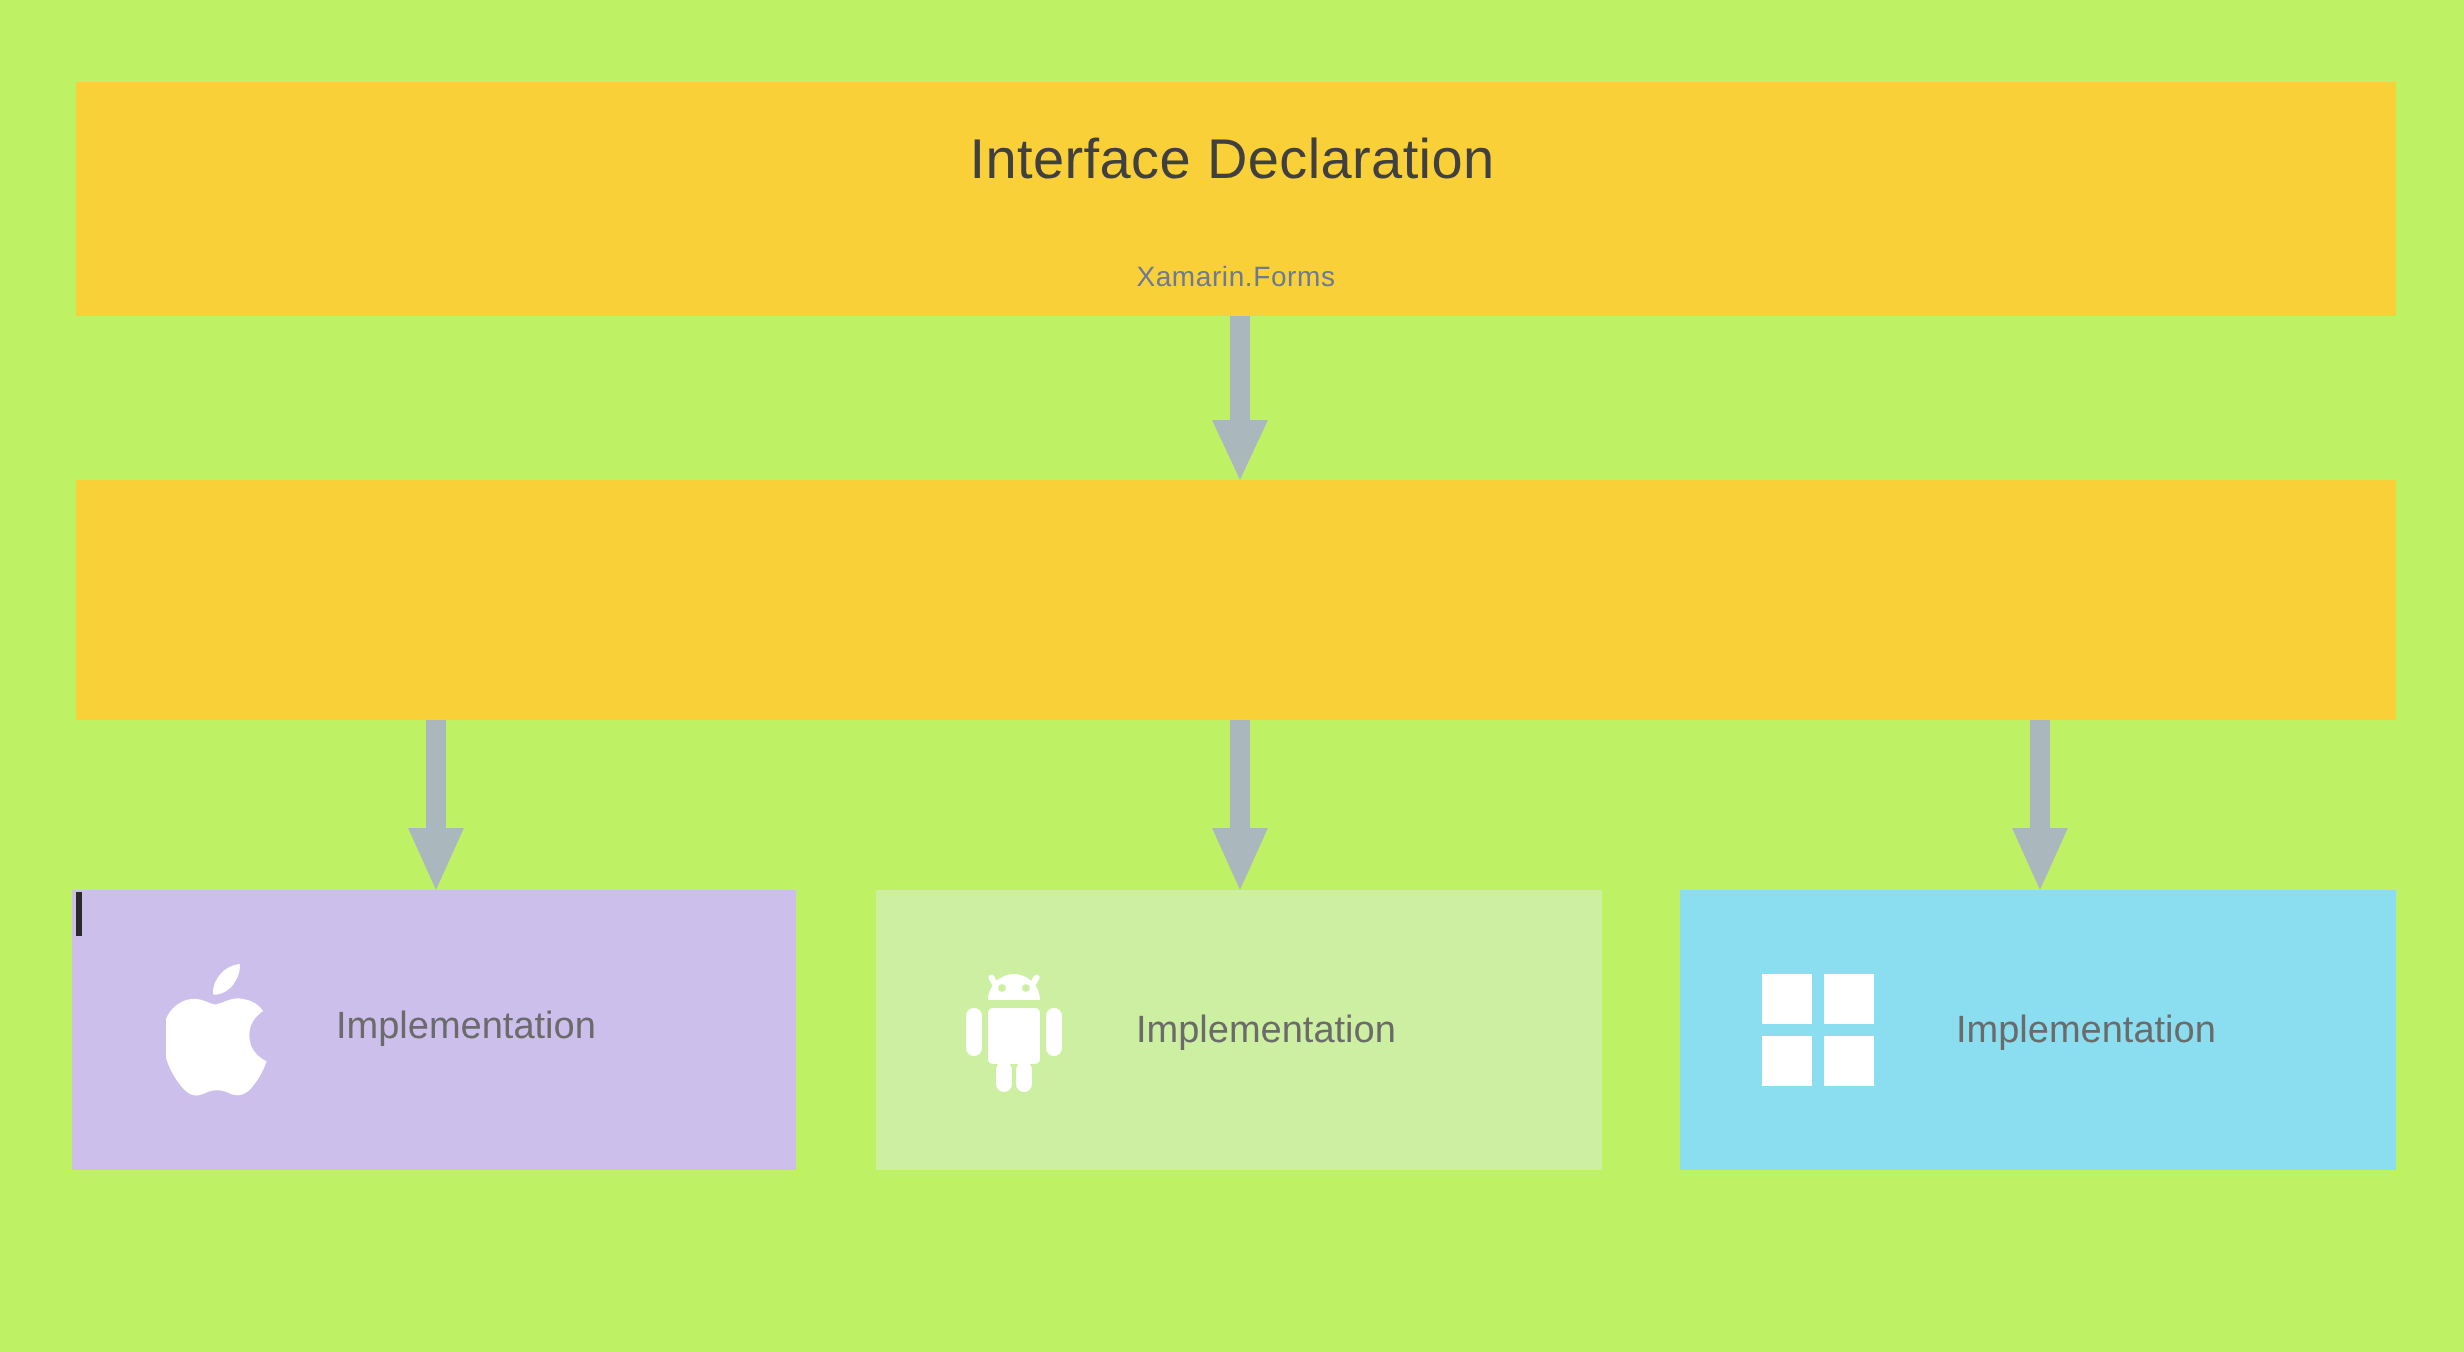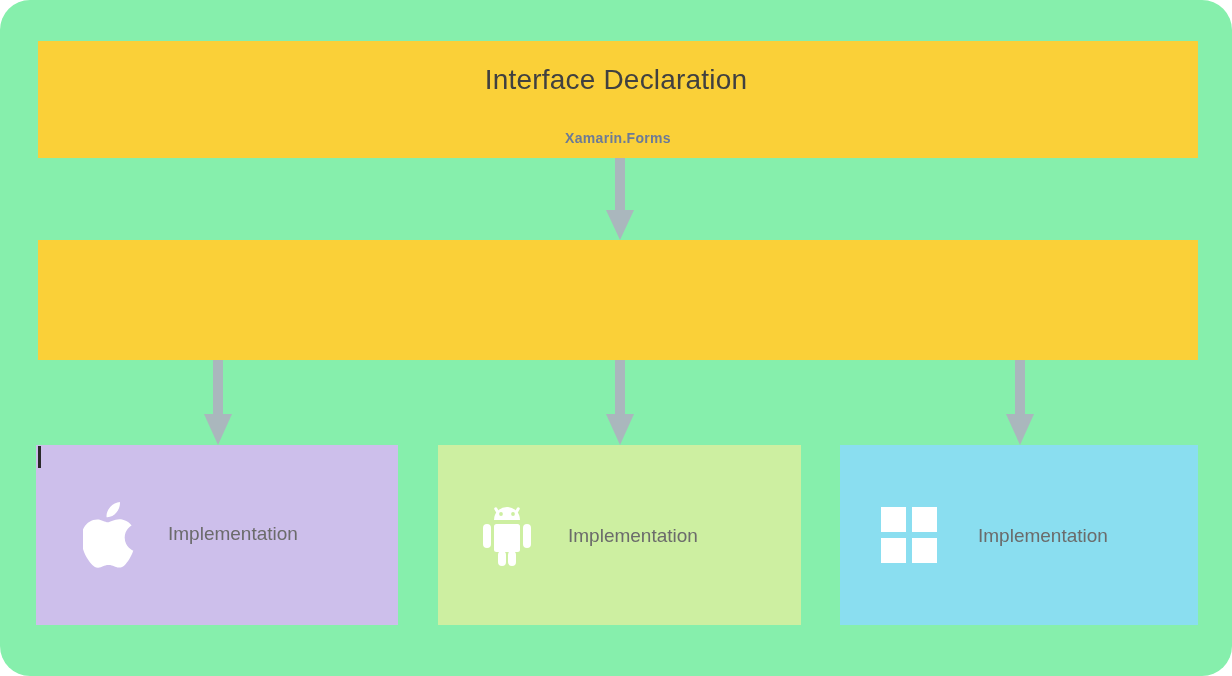--- a/index.html
+++ b/index.html
@@ -11,22 +11,21 @@
   body {
     font-family: "Liberation Sans", sans-serif;
     width: 1232px;
     height: 676px;
     overflow: hidden;
   }
   #stage {
     position: relative;
     width: 1232px;
     height: 676px;
-    background: #86efac;
-    border-radius: 30px;
+    background: #bef264;
   }
 
   
   .box {
     position: absolute;
     box-sizing: border-box;
   }
 
   .box-yellow {
     background: #fad038;
@@ -58,21 +57,21 @@
   }
 
   .subtitle-text {
     position: absolute;
     left: 38px;
     top: 130px;
     width: 1160px;
     text-align: center;
     color: #6c7a96;
     font-size: 14px;
-    font-weight: 700;
+    font-weight: 400;
     letter-spacing: 0.3px;
     white-space: nowrap;
   }
 
   
   .arrow {
     position: absolute;
     width: 40px;
     pointer-events: none;
   }
@@ -80,21 +79,21 @@
 
   #arrow-interface-to-service { left: 600px; top: 158px; height: 82px; }
   #arrow-service-to-ios       { left: 198px; top: 360px; height: 85px; }
   #arrow-service-to-android   { left: 600px; top: 360px; height: 85px; }
   #arrow-service-to-windows   { left: 1000px; top: 360px; height: 85px; }
 
   
   .platform-card {
     position: absolute;
     top: 445px;
-    height: 180px;
+    height: 140px;
     display: flex;
     align-items: center;
   }
   #node-ios-implementation {
     left: 36px;
     width: 362px;
     background: #cdbfeb;
   }
   #node-android-implementation {
     left: 438px;

